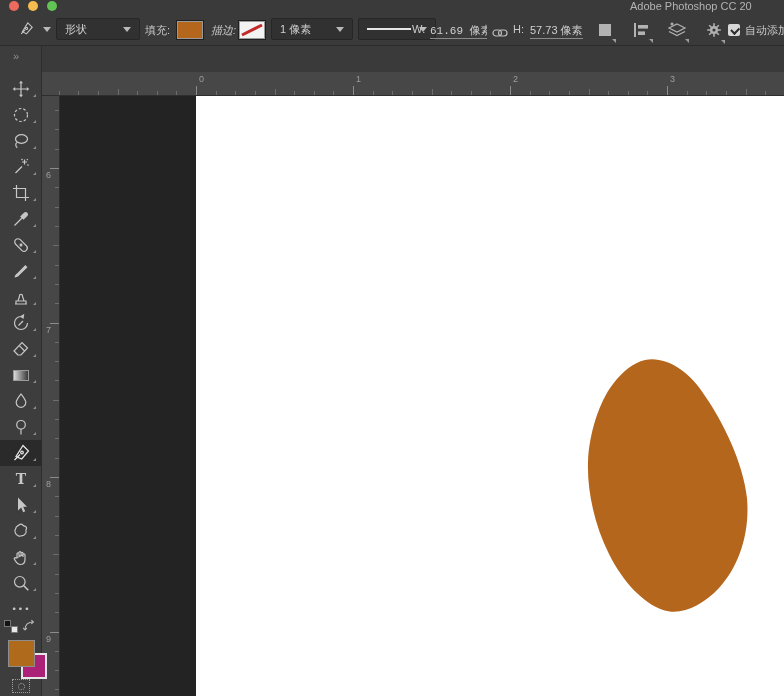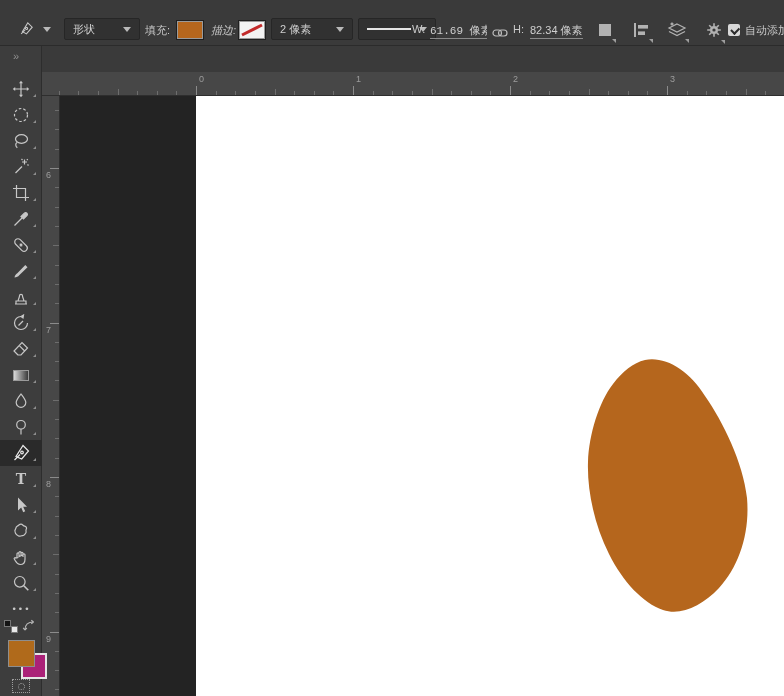--- a/index.html
+++ b/index.html
@@ -57,68 +57,74 @@
   
   .canvas-area { position:absolute; left:60px; top:96px; width:724px; height:600px; background:#ffffff; }
   .pasteboard { position:absolute; left:0; top:0; width:136px; height:600px; background:#232323; }
   .shape-blob { position:absolute; left:527px; top:262px; }
 </style>
 </head>
 <body>
 
 <div id="app">
 
+  <div class="titlebar">
+    <div class="light red"></div>
+    <div class="light yellow"></div>
+    <div class="light green"></div>
+    <div class="win-title">Adobe Photoshop CC 20</div>
+  </div>
 
   <div class="optionsbar">
     <span class="ob-iconbtn" style="left:18px; top:8px;">
       <svg width="16" height="16" viewBox="0 0 18 18" fill="none" stroke="#c7c7c7" stroke-width="1.2">
         <path d="M11 2l5 5-6.5 7.5L5 12 11 2z"></path>
           <circle cx="9.6" cy="8.4" r="1.2"></circle>
           <path d="M3.5 14.5 8 10"></path>
       </svg>
     </span>
     <span class="chev alone" style="left:43px;"></span>
 
-    <div class="dropdown" style="left:64px; width:76px;font-family:Liberation Mono, monospace;">
+    <div class="dropdown" style="left:56px; width:84px;font-family:Liberation Mono, monospace;">
       <span>形状</span>
       <span class="chev"></span>
     </div>
 
     <span class="ob-label" style="left:145px;">填充:</span>
     <div class="swatch" style="left: 177px; background: rgb(181, 102, 29);"></div>
 
     <span class="ob-label" style="left:211px;font-style:italic;">描边:</span>
     <div class="swatch" style="left:239px; background:#f3f3f3;">
       <svg width="24" height="16" viewBox="0 0 24 16">
           <path d="M2 13 22 3" stroke="#c22a2a" stroke-width="3" fill="none"></path>
         </svg>
     </div>
 
     <div class="dropdown" style="left:271px; width:82px;">
-      <span>2 像素</span>
+      <span>1 像素</span>
       <span class="chev"></span>
     </div>
 
     <div class="dropdown" style="left:358px; width:78px;">
       <span style="display:inline-block; width:44px; height:2px; background:#e6e6e6;"></span>
       <span class="chev"></span>
     </div>
 
     <span class="ob-label" style="left:412px;">W:</span>
     <div class="valfield" style="left:430px; width:57px;font-family:Liberation Mono, monospace;">61.69 像素</div>
 
     <span class="ob-iconbtn" style="left:492px; top:11px;">
       <svg width="16" height="10" viewBox="0 0 16 10" fill="none" stroke="#bdbdbd" stroke-width="1.2">
         <rect x="1" y="2" width="8.5" height="6" rx="3"></rect>
           <rect x="6.5" y="2" width="8.5" height="6" rx="3"></rect>
       </svg>
     </span>
 
     <span class="ob-label" style="left:513px;">H:</span>
-    <div class="valfield" style="left:530px; width:53px;">82.34 像素</div>
+    <div class="valfield" style="left:530px; width:53px;">57.73 像素</div>
 
     <span class="ob-iconbtn" style="left:598px; top:10px;">
       <svg width="14" height="14" viewBox="0 0 14 14">
           <rect x="1" y="1" width="12" height="12" fill="#b2b2b2"></rect>
         </svg>
     </span>
     <span class="subtri" style="left:612px; top:26px;"></span>
 
     <span class="ob-iconbtn" style="left:633px; top:10px;">
       <svg width="16" height="14" viewBox="0 0 16 14" fill="#b2b2b2">

